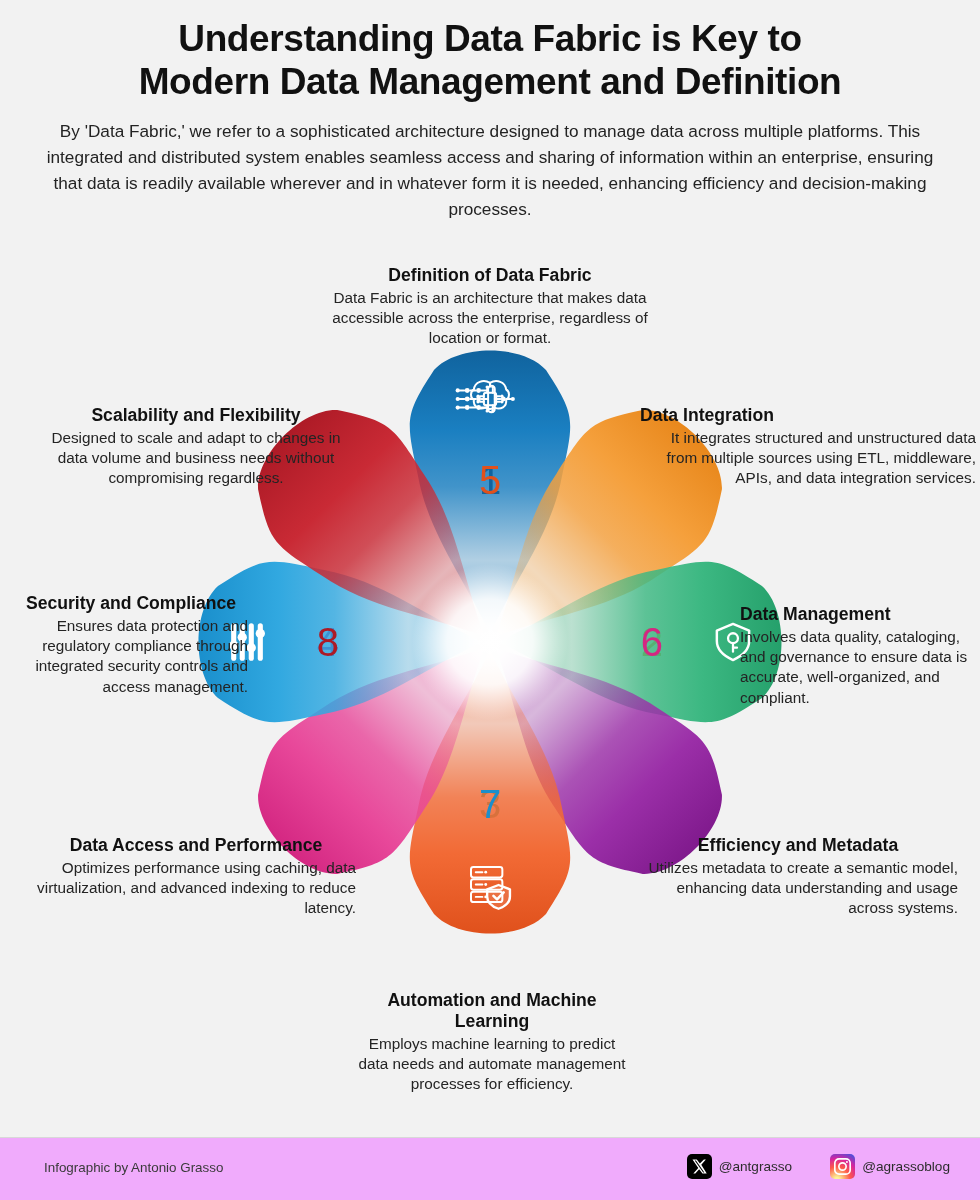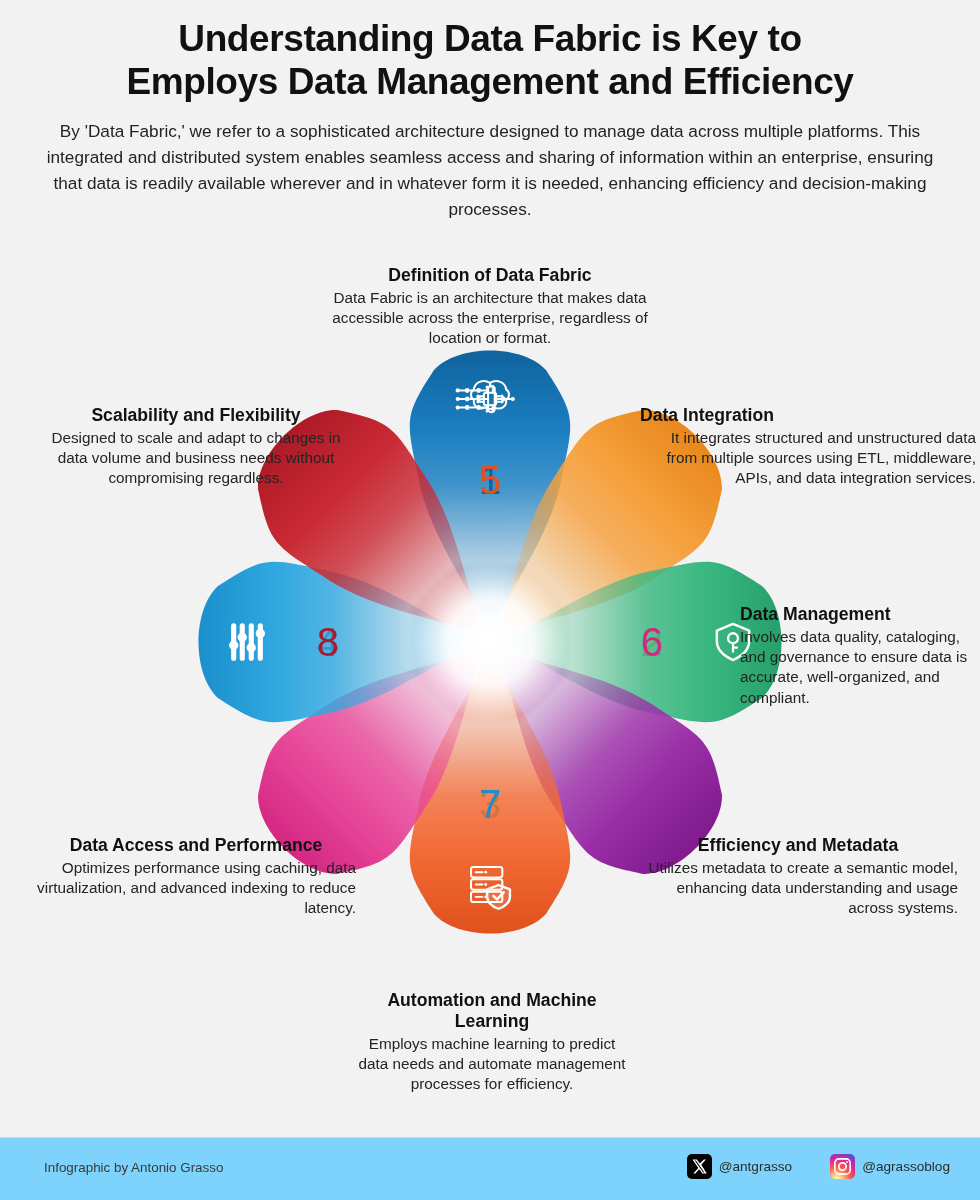--- a/index.html
+++ b/index.html
@@ -47,21 +47,21 @@
   #b3{left:740px;top:604px;width:232px;}
   #b4{left:638px;top:835px;width:320px;}
   #b5{left:352px;top:990px;width:280px;}
   #b6{left:36px;top:835px;width:320px;}
   #b7{left:14px;top:593px;width:234px;}
   #b8{left:46px;top:405px;width:300px;}
 
   
   .footer{
     position:absolute;left:0;bottom:0;width:980px;height:62px;
-    background:#7dd3fc;border-top:1px solid #d8d8d8;
+    background:#f0abfc;border-top:1px solid #d8d8d8;
   }
   .fl{position:absolute;left:44px;top:22px;font-size:13.4px;color:#3a3a3a;}
   .social{position:absolute;right:30px;top:16px;display:flex;align-items:center;gap:38px;}
   .soc{display:flex;align-items:center;gap:7px;}
   .soc .lbl{font-size:13.6px;color:#2c2c2c;}
   .ico{width:25px;height:25px;border-radius:5px;display:block;}
   .ico-x{background:#000;position:relative;}
   .ico-x svg{position:absolute;left:4px;top:4px;}
   .ico-ig{
     background:
@@ -71,21 +71,21 @@
   .ico-ig svg{position:absolute;left:3px;top:3px;}
 </style>
 </head>
 <body>
 
 <div id="page">
 
   <div class="header">
     <h1 class="title">
       <span>Understanding Data Fabric is Key to</span><br>
-      <span>Employs Data Management and Efficiency</span>
+      <span>Modern Data Management and Definition</span>
     </h1>
     <p class="intro">By 'Data Fabric,' we refer to a sophisticated architecture designed to manage data across multiple platforms. This integrated and distributed system enables seamless access and sharing of information within an enterprise, ensuring that data is readily available wherever and in whatever form it is needed, enhancing efficiency and decision-making processes.</p>
   </div>
 
   <div class="wheel-wrap">
     <div class="wheel">
       <svg id="wheel-svg" width="628" height="628" viewBox="0 0 628 628">
           <defs>
             <linearGradient id="pg0" x1="0%" y1="100%" x2="0%" y2="0%" gradientUnits="objectBoundingBox">
               <stop offset="0%" stop-color="#ffffff" stop-opacity="1"></stop>
@@ -338,20 +338,24 @@
   <div class="blk ta-c" id="b5">
     <div class="hd">Automation and Machine Learning</div>
     <div class="bd">Employs machine learning to predict data needs and automate management processes for efficiency.</div>
   </div>
 
   <div class="blk ta-r" id="b6">
     <div class="hd ta-c">Data Access and Performance</div>
     <div class="bd">Optimizes performance using caching, data virtualization, and advanced indexing to reduce latency.</div>
   </div>
 
+  <div class="blk ta-r" id="b7">
+    <div class="hd ta-c">Security and Compliance</div>
+    <div class="bd">Ensures data protection and regulatory compliance through integrated security controls and access management.</div>
+  </div>
 
   <div class="blk ta-c" id="b8">
     <div class="hd">Scalability and Flexibility</div>
     <div class="bd">Designed to scale and adapt to changes in data volume and business needs without compromising regardless.</div>
   </div>
 
   <div class="footer">
     <div class="fl">Infographic by Antonio Grasso</div>
     <div class="social">
       <div class="soc">

